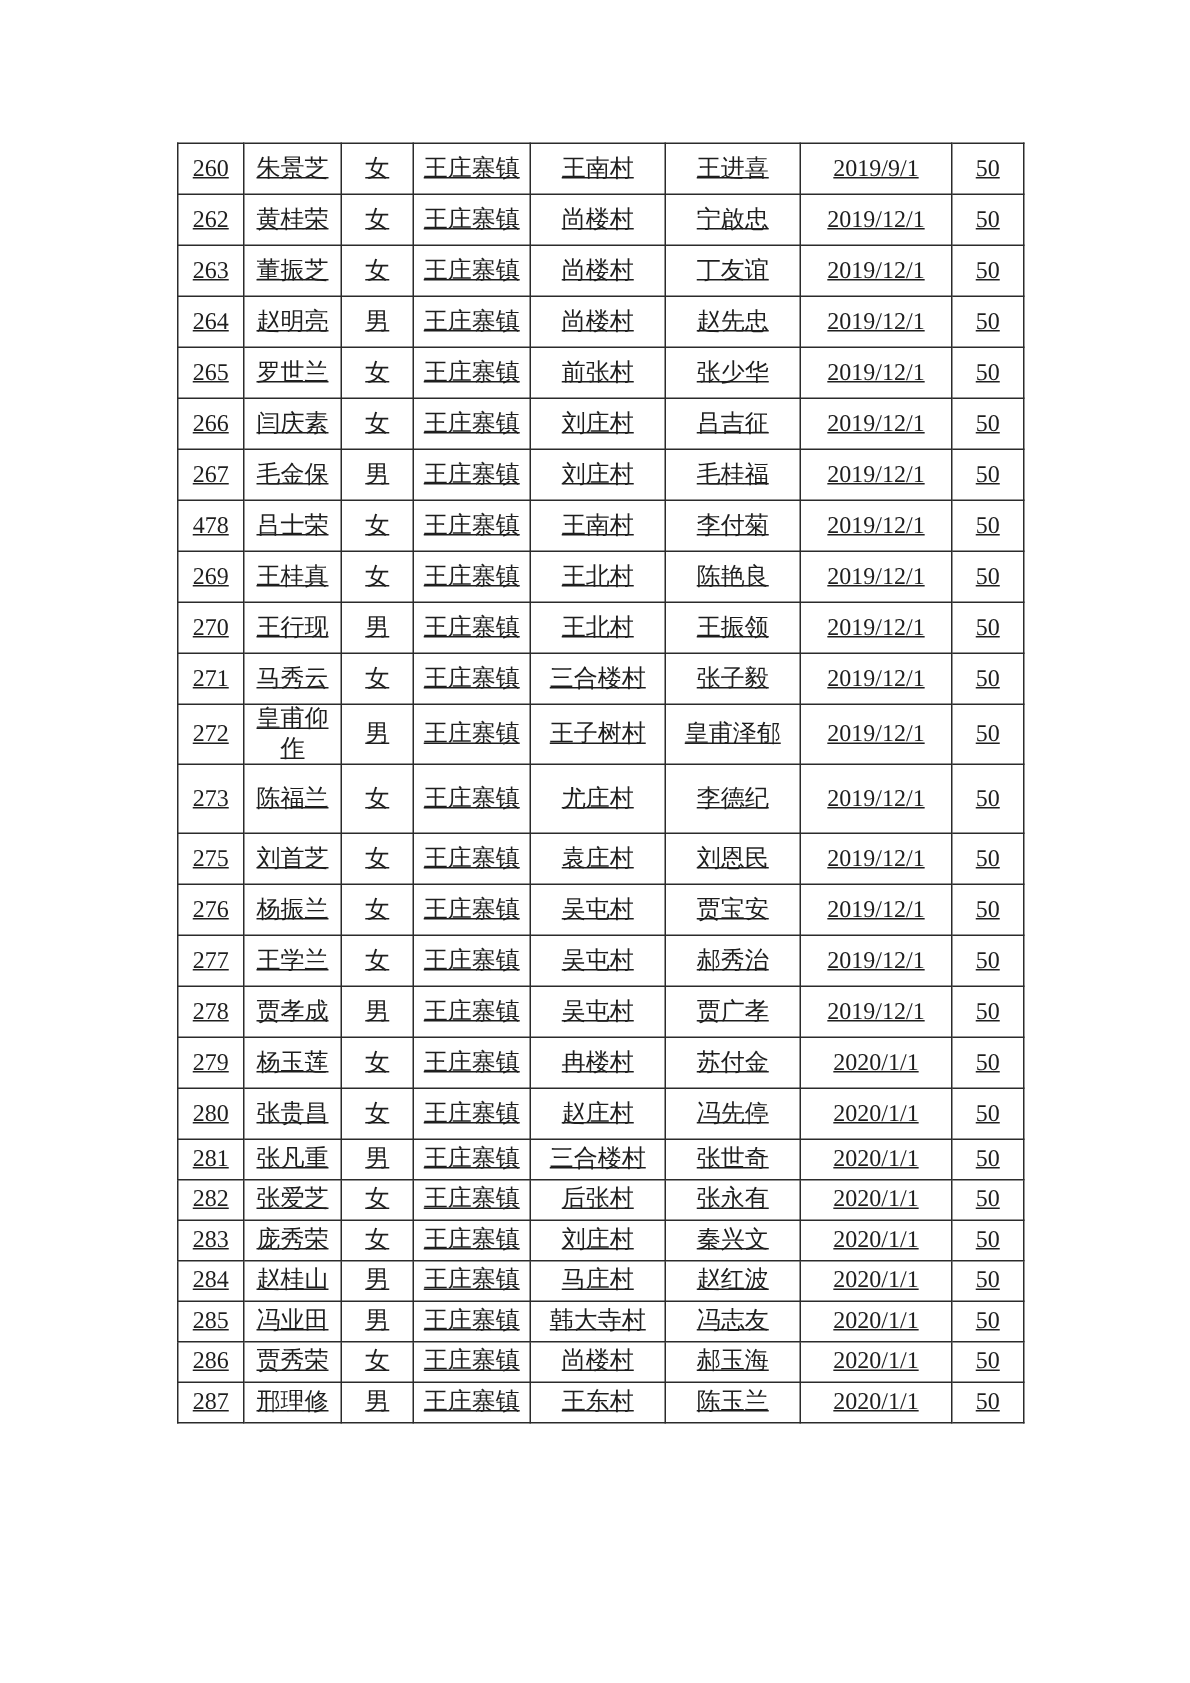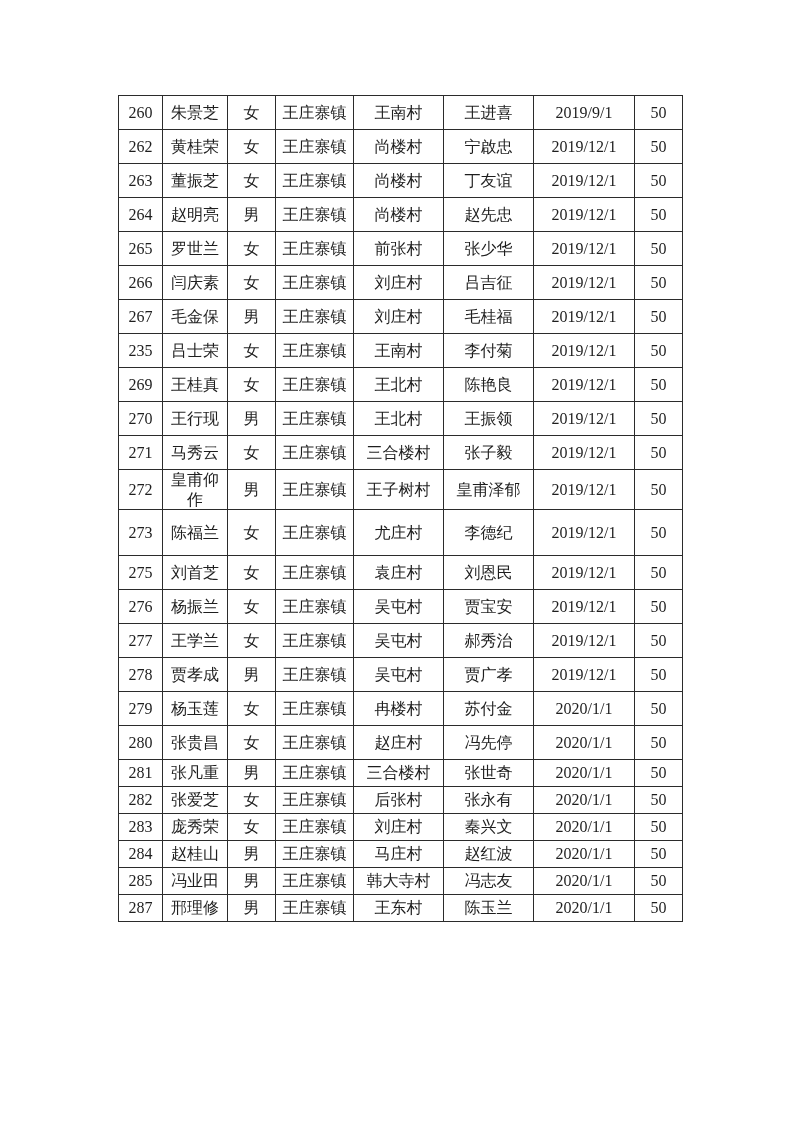--- a/index.html
+++ b/index.html
@@ -16,20 +16,21 @@
     font-family: "Liberation Serif", "DejaVu Serif", serif;
     color: #1e1e1e;
   }
   table.roster {
     position: absolute;
     left: 118px;
     top: 95px;
     width: 564px;
     border-collapse: collapse;
     table-layout: fixed;
+    text-decoration: underline;
   }
   table.roster td {
     border: 1px solid #2b2b2b;
     text-align: center;
     vertical-align: middle;
     font-size: 16px;
     line-height: 1.22;
     padding: 0 6px;
     overflow: hidden;
     word-break: break-all;
@@ -121,21 +122,21 @@
           <td>267</td>
           <td>毛金保</td>
           <td>男</td>
           <td>王庄寨镇</td>
           <td>刘庄村</td>
           <td>毛桂福</td>
           <td>2019/12/1</td>
           <td>50</td>
         </tr>
         <tr>
-          <td>235</td>
+          <td>478</td>
           <td>吕士荣</td>
           <td>女</td>
           <td>王庄寨镇</td>
           <td>王南村</td>
           <td>李付菊</td>
           <td>2019/12/1</td>
           <td>50</td>
         </tr>
         <tr>
           <td>269</td>
@@ -287,20 +288,30 @@
           <td>2020/1/1</td>
           <td>50</td>
         </tr>
         <tr>
           <td>285</td>
           <td>冯业田</td>
           <td>男</td>
           <td>王庄寨镇</td>
           <td>韩大寺村</td>
           <td>冯志友</td>
+          <td>2020/1/1</td>
+          <td>50</td>
+        </tr>
+        <tr>
+          <td>286</td>
+          <td>贾秀荣</td>
+          <td>女</td>
+          <td>王庄寨镇</td>
+          <td>尚楼村</td>
+          <td>郝玉海</td>
           <td>2020/1/1</td>
           <td>50</td>
         </tr>
         <tr>
           <td>287</td>
           <td>邢理修</td>
           <td>男</td>
           <td>王庄寨镇</td>
           <td>王东村</td>
           <td>陈玉兰</td>

